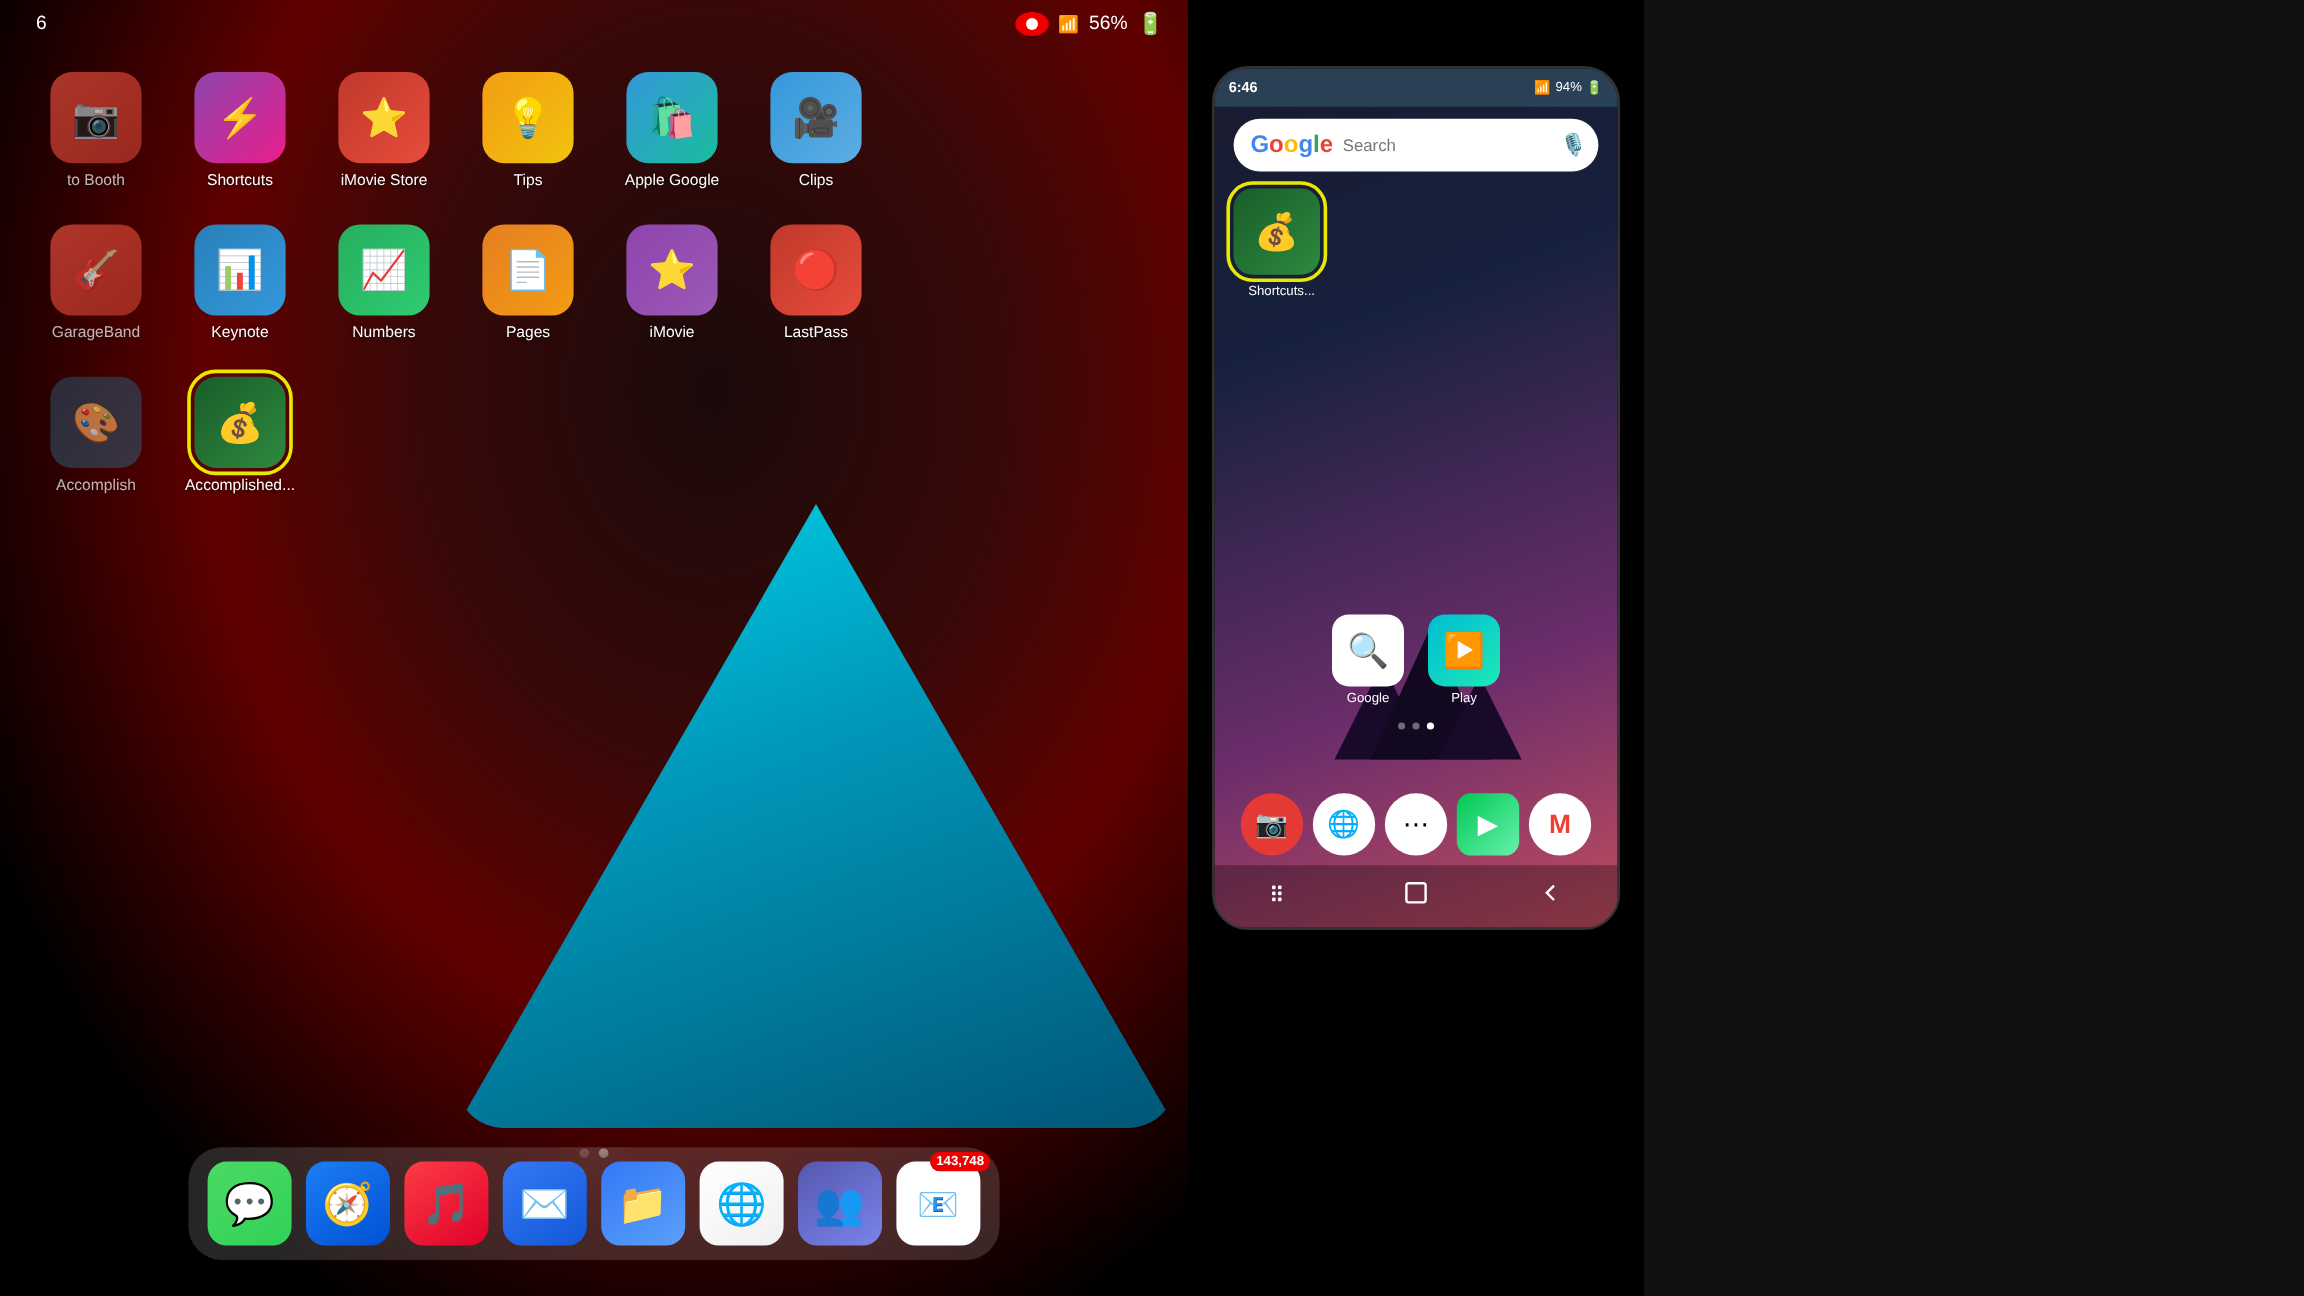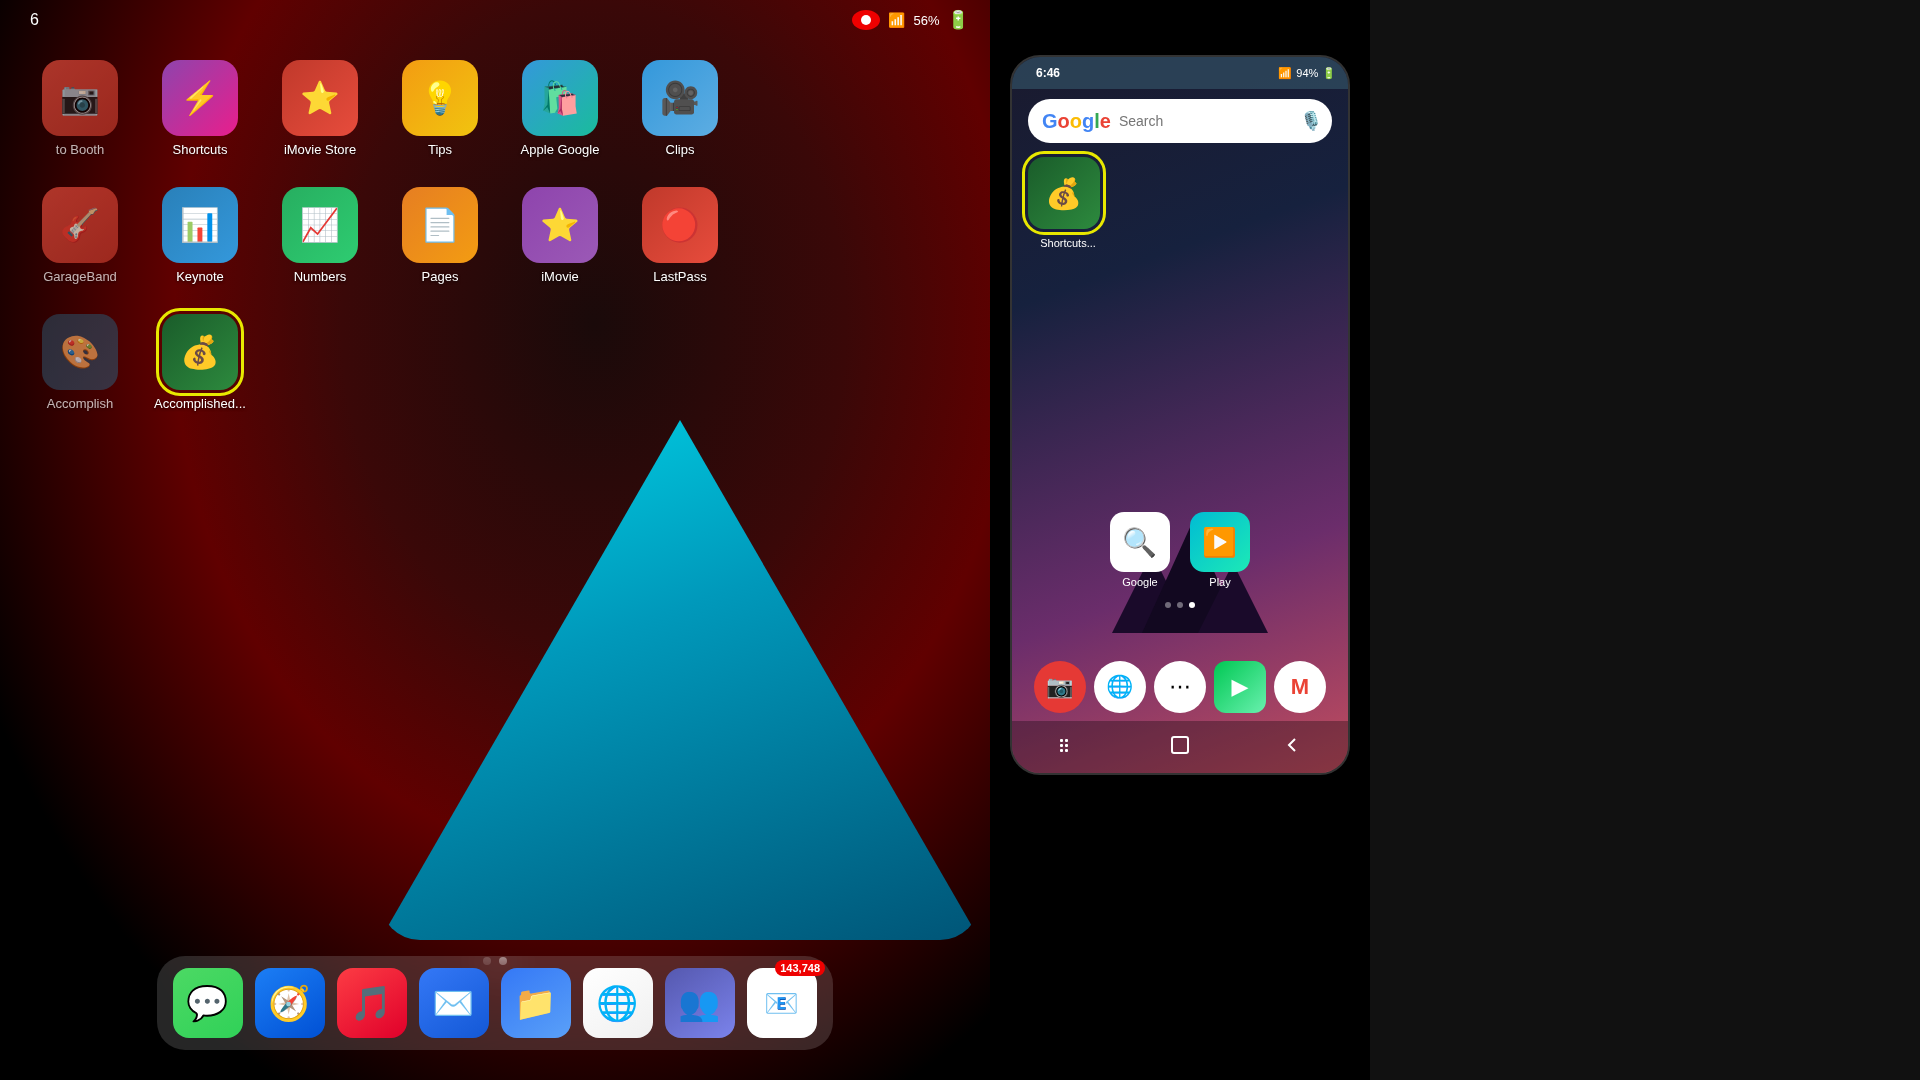--- a/index.html
+++ b/index.html
@@ -83,21 +83,21 @@
       border-radius: 50%;
     }
 
     .wifi-icon {
       color: #fff;
       font-size: 14px;
     }
 
     .battery-text {
       color: #fff;
-      font-size: 13px;
+      font-size: 16px;
     }
 
     
     #app-grid {
       position: absolute;
       top: 60px;
       left: 0;
       right: 0;
       padding: 0 60px;
     }
@@ -280,21 +280,20 @@
       display: flex;
       align-items: center;
       padding: 0 12px;
       z-index: 10;
     }
 
     .android-time {
       color: #fff;
       font-size: 12px;
       font-weight: 600;
-      margin-left: 12px;
     }
 
     .android-status-right {
       margin-left: auto;
       display: flex;
       gap: 4px;
       align-items: center;
     }
 
     .android-status-right span {

